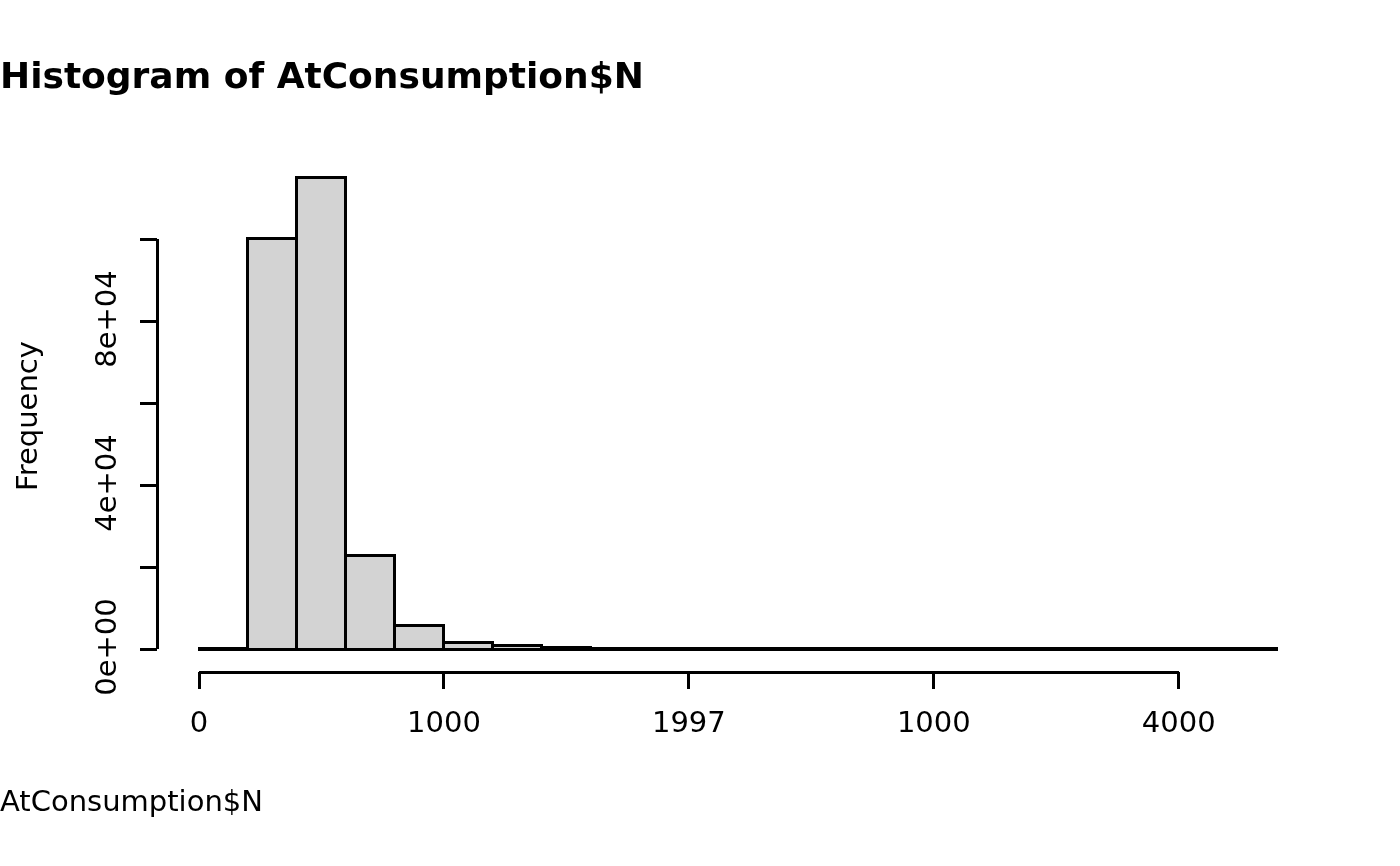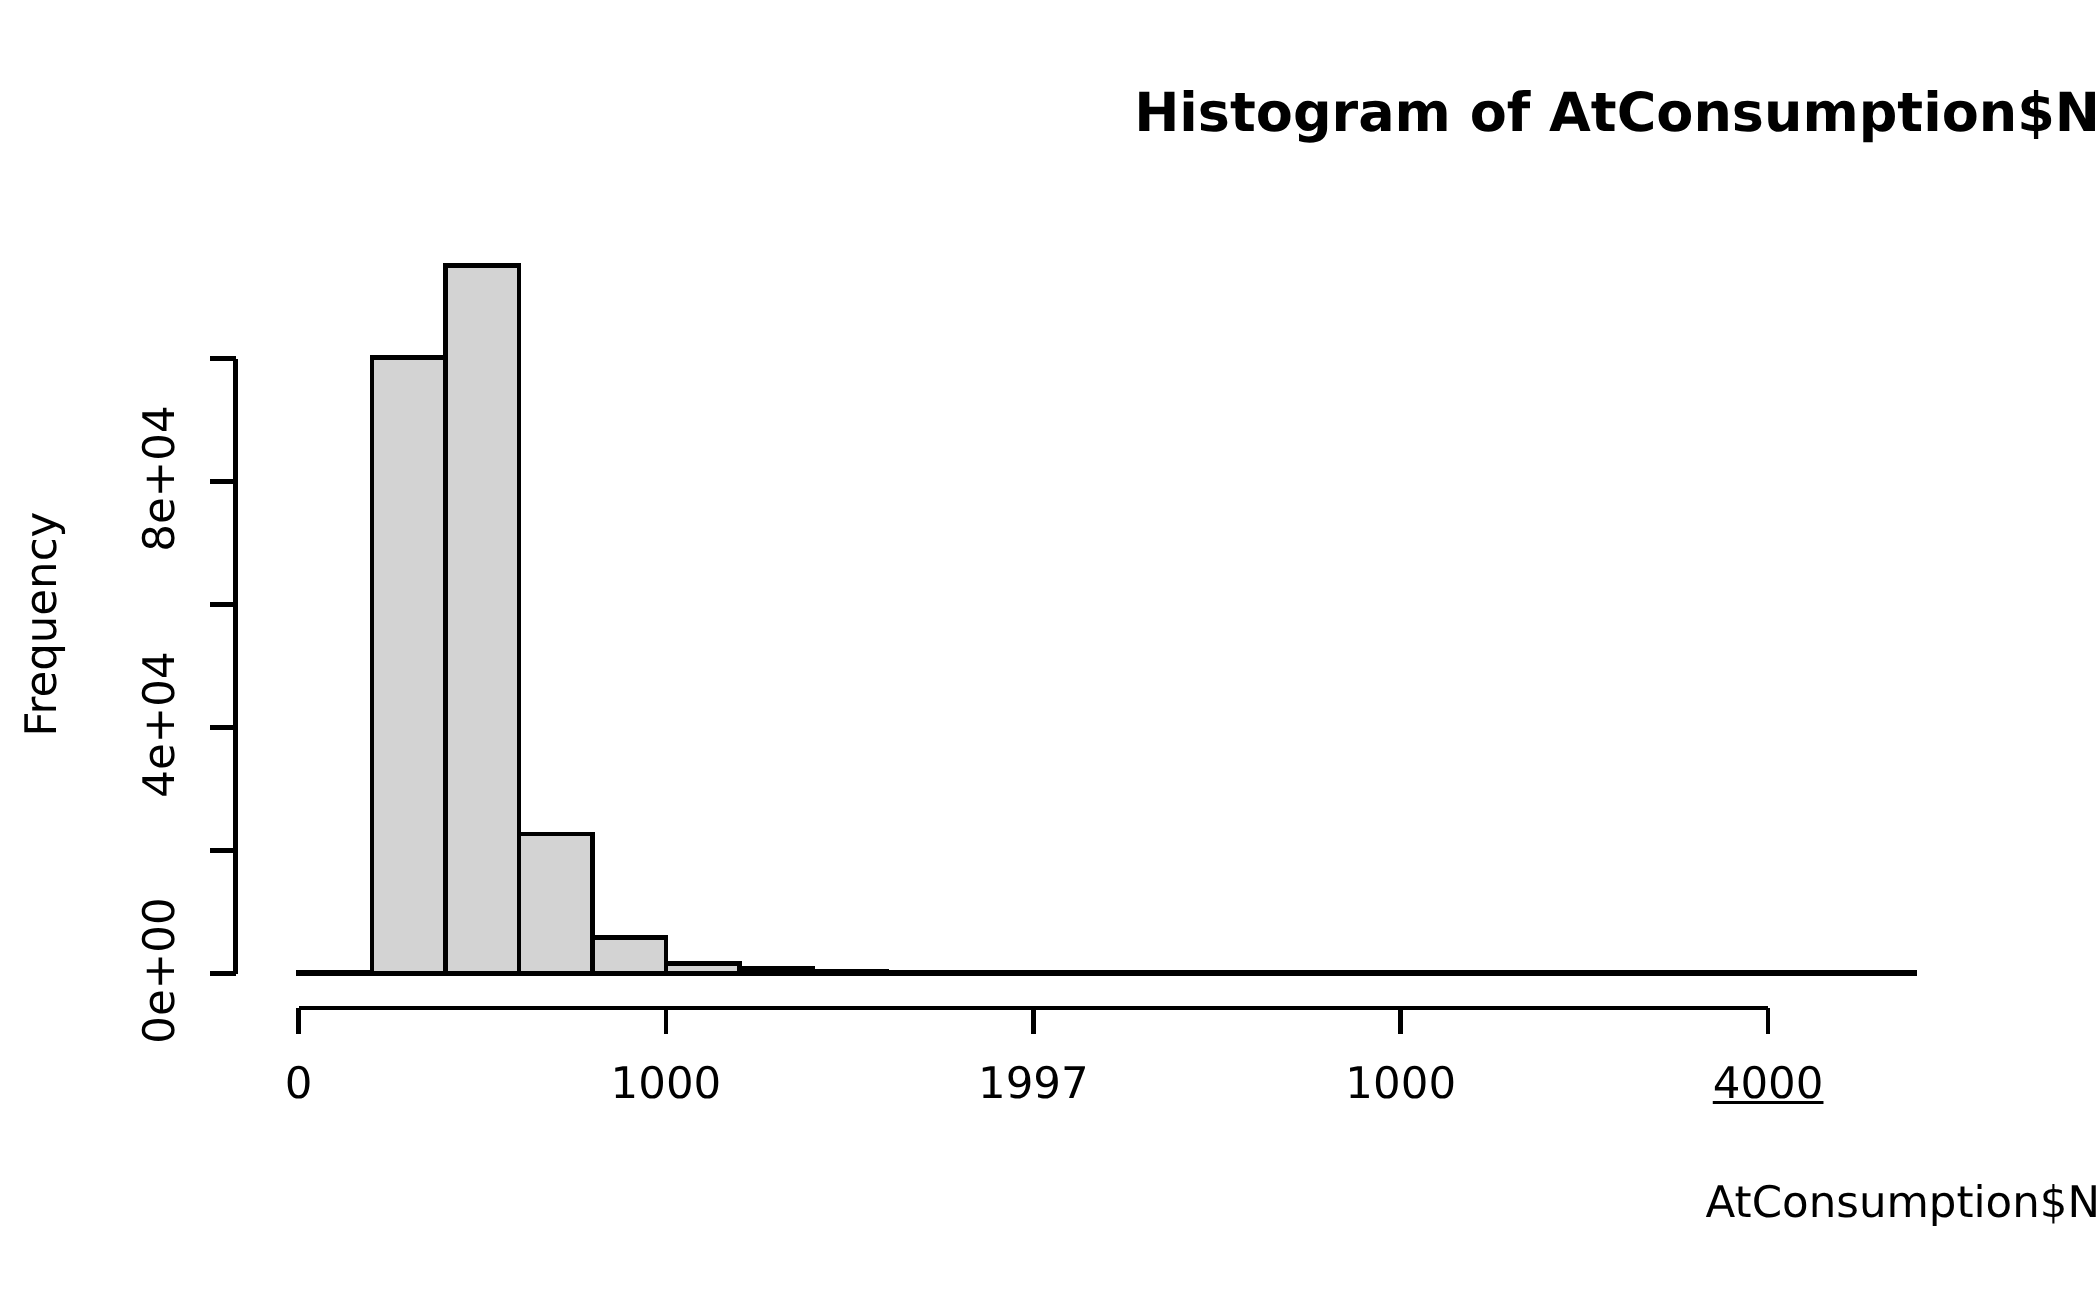--- a/index.html
+++ b/index.html
@@ -15,34 +15,34 @@
     width: 1400px;
     height: 866px;
     background: #ffffff;
     overflow: hidden;
   }
   #plot-title {
     position: absolute;
     left: 0;
     top: 55px;
     width: 1400px;
-    text-align: right;
+    text-align: left;
     font-family: "DejaVu Sans", sans-serif;
     font-weight: bold;
     font-size: 36px;
     letter-spacing: 0px;
     color: #000000;
     white-space: nowrap;
   }
   #xlab {
     position: absolute;
     left: 0;
     top: 784px;
     width: 1400px;
-    text-align: right;
+    text-align: left;
     font-family: "DejaVu Sans", sans-serif;
     font-size: 29px;
     color: #000000;
     white-space: nowrap;
   }
   #ylab {
     position: absolute;
     left: -93px;
     top: 399px;
     width: 240px;
@@ -142,16 +142,16 @@
   <div id="ytick-labels">
       <div class="ytick-label" style="left: 41px; top: 630px;">0e+00</div>
       <div class="ytick-label" style="left: 41px; top: 466px;">4e+04</div>
       <div class="ytick-label" style="left: 41px; top: 302px;">8e+04</div>
     </div>
   <div id="xtick-labels">
       <div class="xtick-label" style="left: 129px;">0</div>
       <div class="xtick-label" style="left: 373.94px;">1000</div>
       <div class="xtick-label" style="left: 618.88px;">1997</div>
       <div class="xtick-label" style="left: 863.82px;">1000</div>
-      <div class="xtick-label" style="left: 1108.76px; text-decoration: underline;">4000</div>
+      <div class="xtick-label" style="left: 1108.76px;">4000</div>
     </div>
 
 </div>
 
 </body></html>

